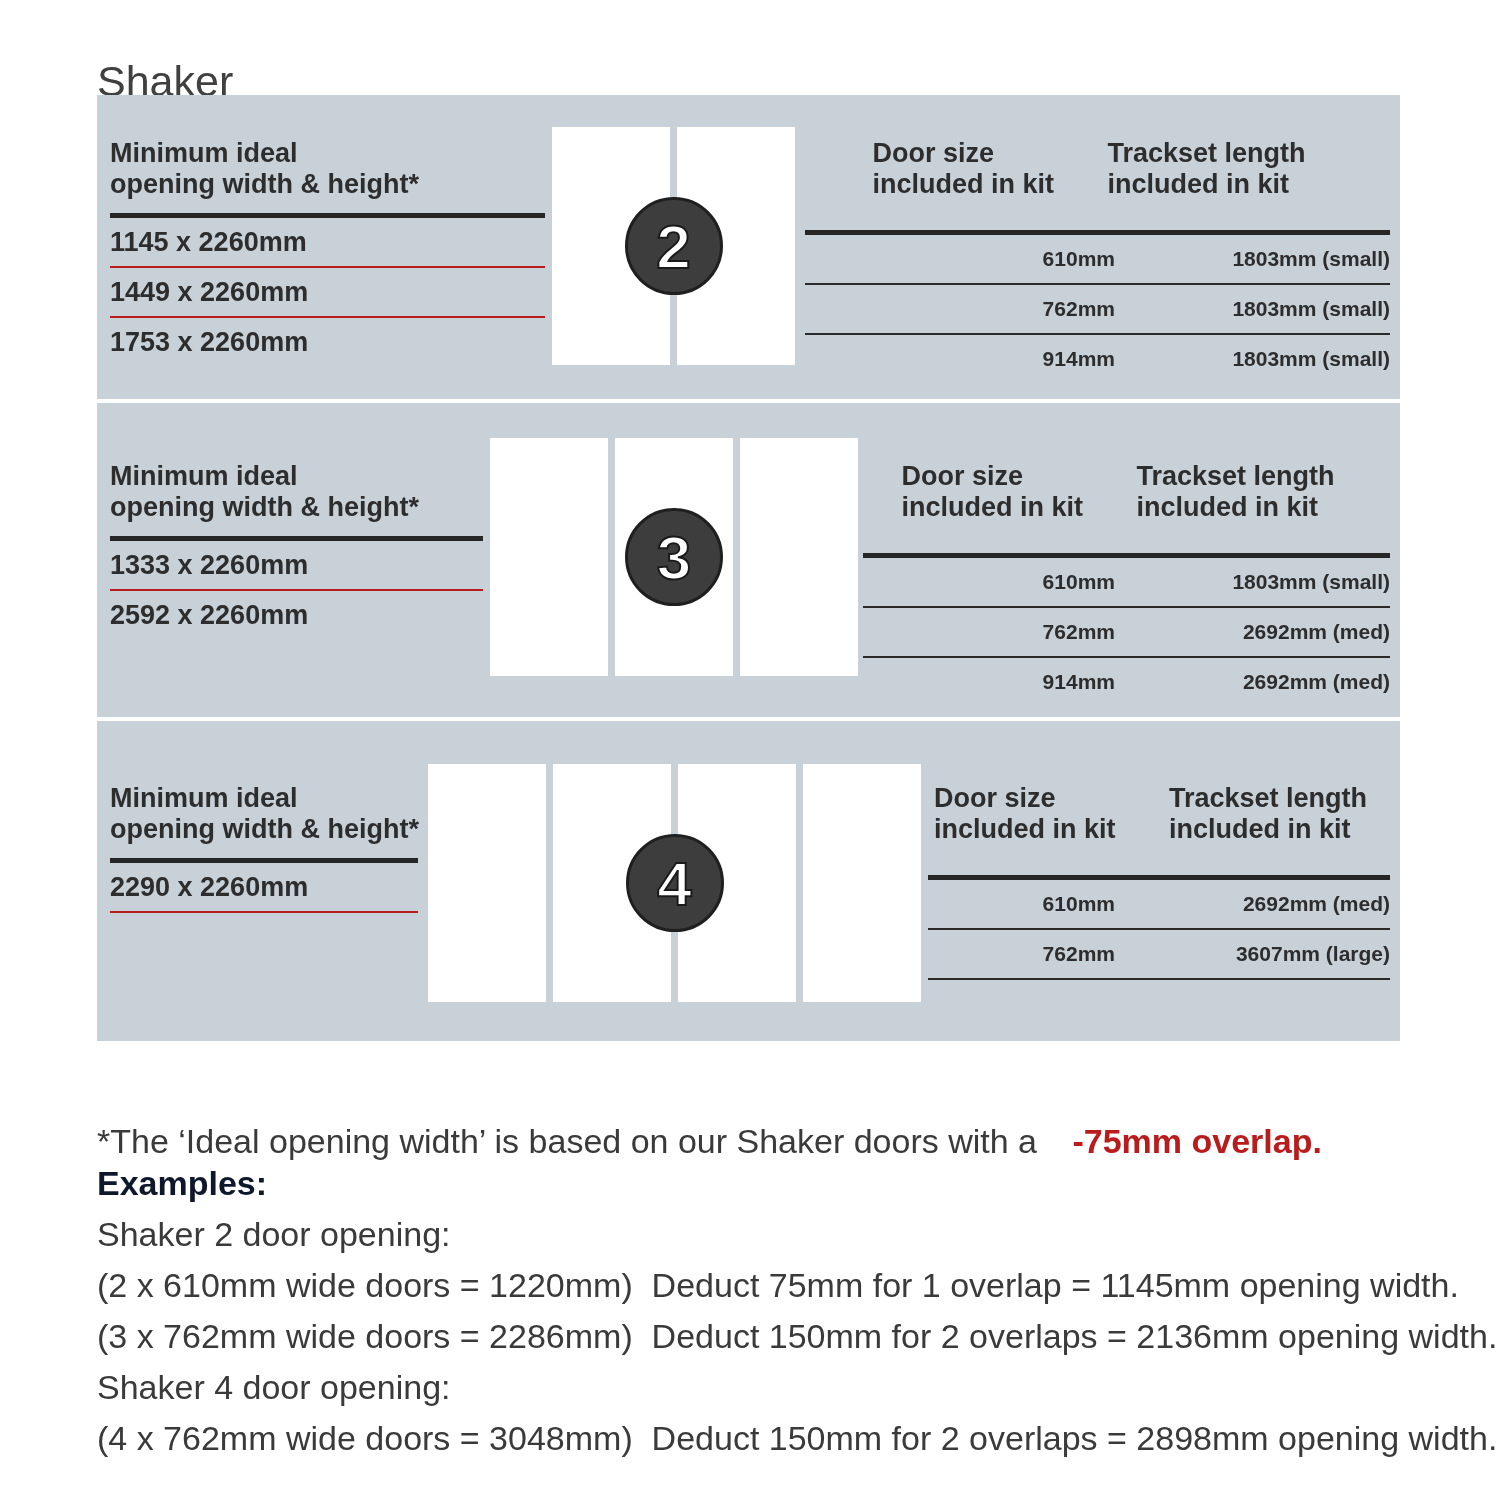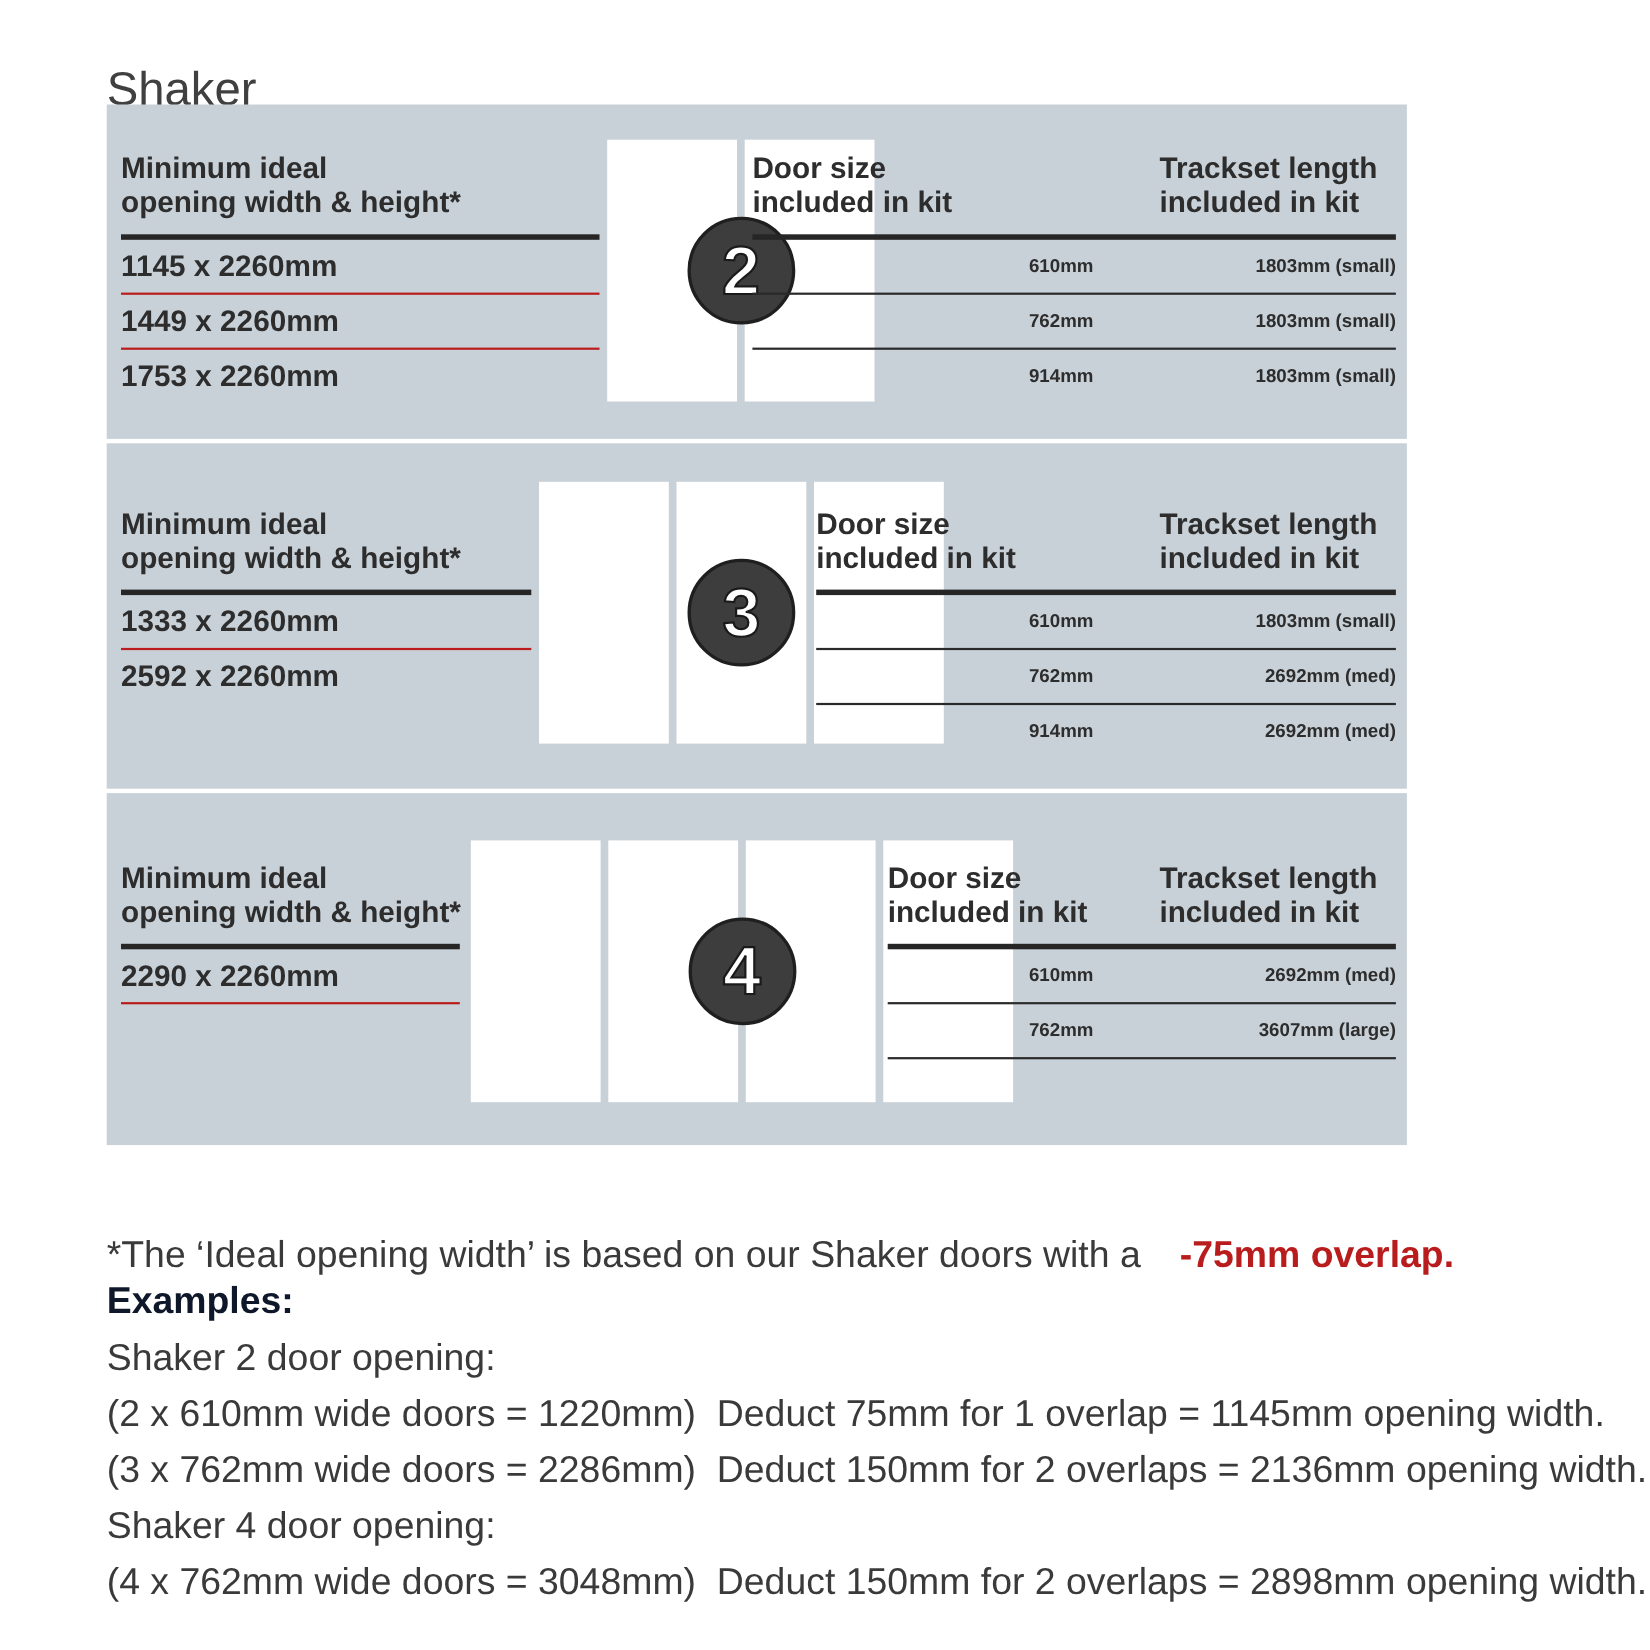--- a/index.html
+++ b/index.html
@@ -7,21 +7,21 @@
     width:1500px;height:1500px;position:relative;overflow:hidden;
     font-family:"Liberation Sans","DejaVu Sans",sans-serif;
     color:#2d2d2d;
   }
   .page-title{
     position:absolute;left:97px;top:28px;
     font-size:43px;font-weight:400;color:#404040;letter-spacing:0px;
   }
   .spec-panel{position:absolute;left:97px;top:95px;width:1303px;}
   .panel-section{
-    position:relative;background:#c9d1d8;width:1182px;margin-bottom:4px;
+    position:relative;background:#c9d1d8;width:1303px;margin-bottom:4px;
   }
   .s1{height:304px;} .s2{height:314px;} .s3{height:320px;}
 
   
   .lt{position:absolute;left:13px;}
   .s1 .lt{top:43px;width:435px;}
   .s2 .lt{top:58px;width:373px;}
   .s3 .lt{top:62px;width:308px;}
   .lt-head{
     font-size:27px;line-height:31px;font-weight:700;
@@ -48,29 +48,29 @@
     color:#ffffff;font-size:62px;font-weight:700;
     -webkit-text-stroke:2px #1a1a1a;
   }
 
   
   .rt{position:absolute;right:10px;}
   .s1 .rt{top:43px;width:585px;}
   .s2 .rt{top:58px;width:527px;}
   .s3 .rt{top:62px;width:462px;}
   .rt-head{
-    display:flex;justify-content:space-between;
+    display:flex;justify-content:center;
     font-size:27px;line-height:31px;font-weight:700;
-    padding-bottom:13px;border-bottom:5px solid #262626;
+    padding-bottom:30px;border-bottom:5px solid #262626;
   }
   .rt-h1{width:190px;white-space:nowrap;}
   .rt-h2{width:215px;margin-left:45px;white-space:nowrap;}
   .rt-row{
     display:flex;justify-content:flex-end;align-items:center;height:48px;
-    font-size:17px;font-weight:700;border-bottom:2px solid #2a2a2a;
+    font-size:21px;font-weight:700;border-bottom:2px solid #2a2a2a;
   }
   .rt-row--noline{border-bottom:none;}
   .rt-v1{width:155px;text-align:right;white-space:nowrap;}
   .rt-v2{width:215px;margin-left:60px;text-align:right;white-space:nowrap;}
 
   
   .footnote{
     position:absolute;left:97px;top:1088px;
     font-size:34px;color:#3a3a3a;white-space:pre-wrap;
   }

